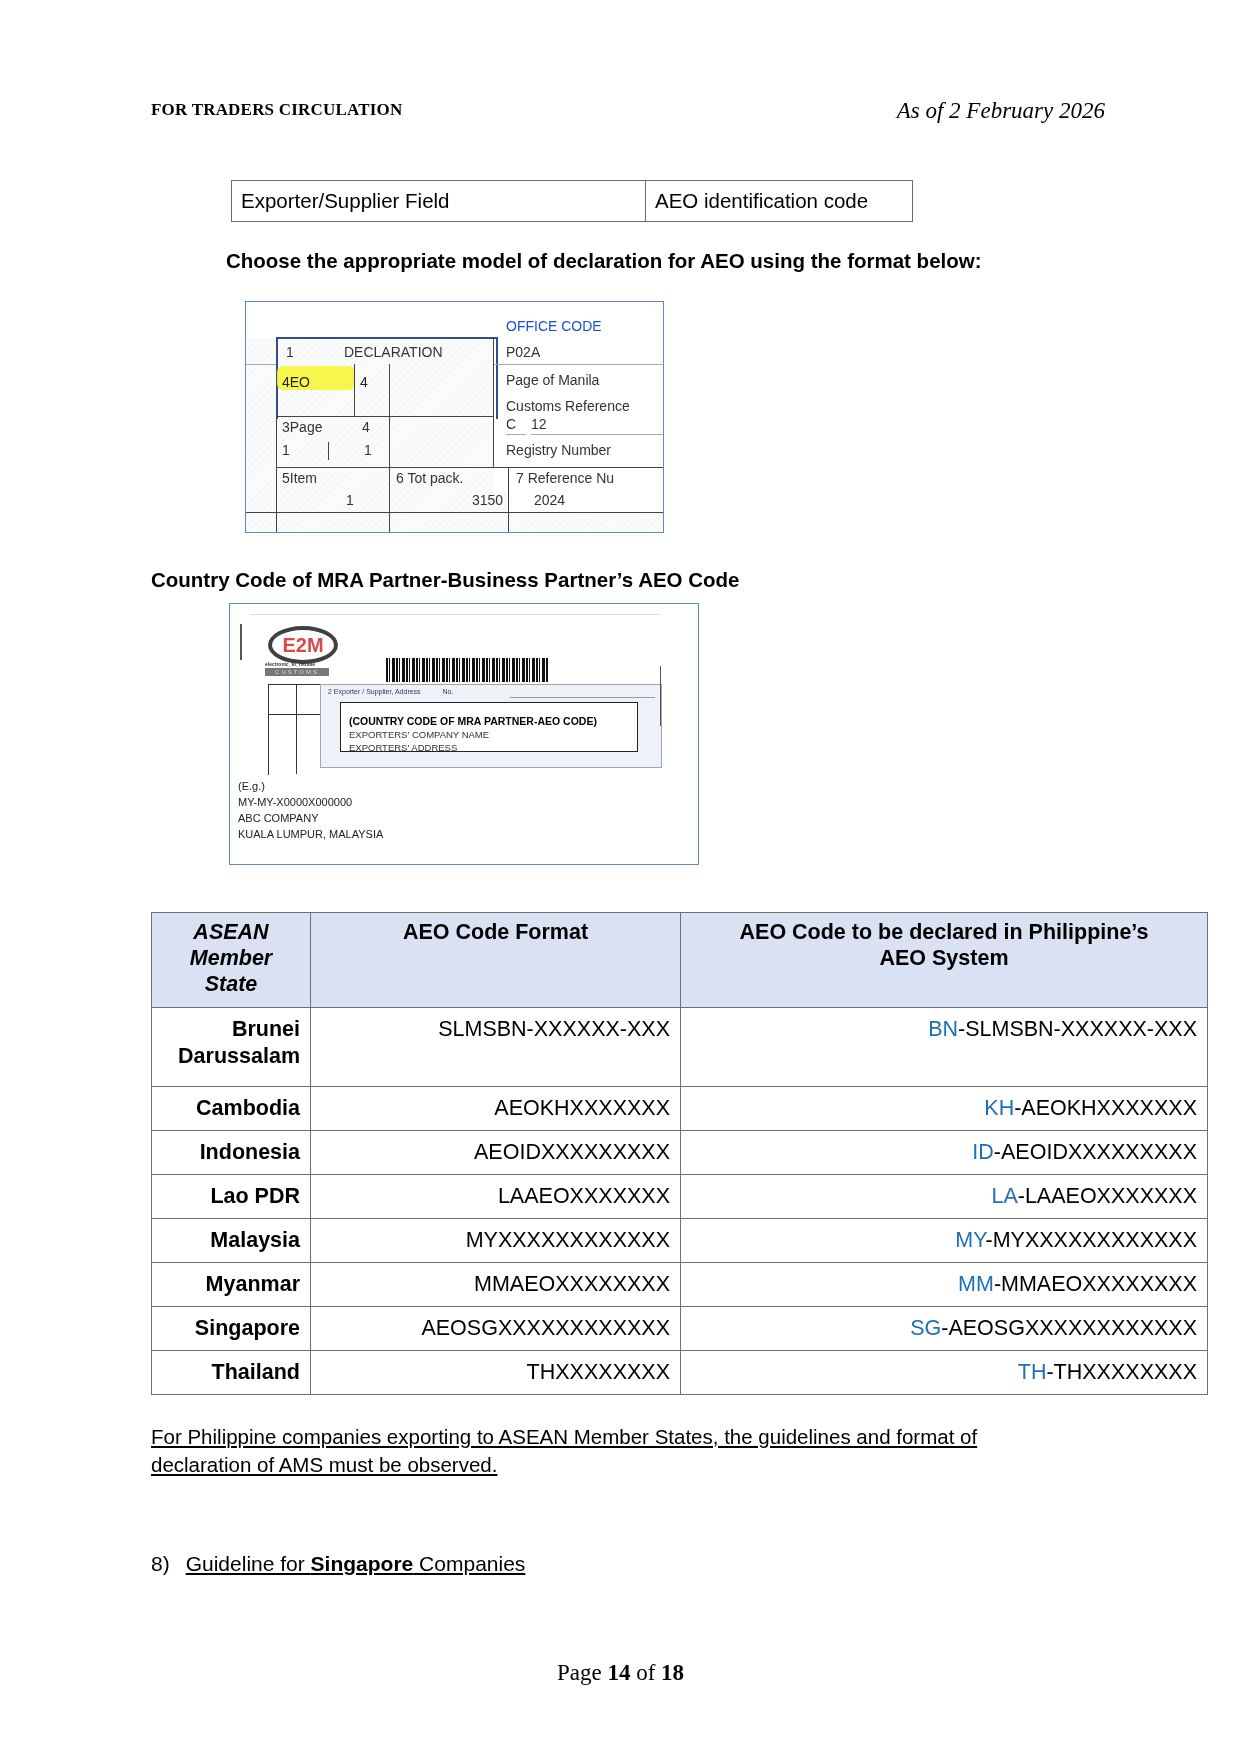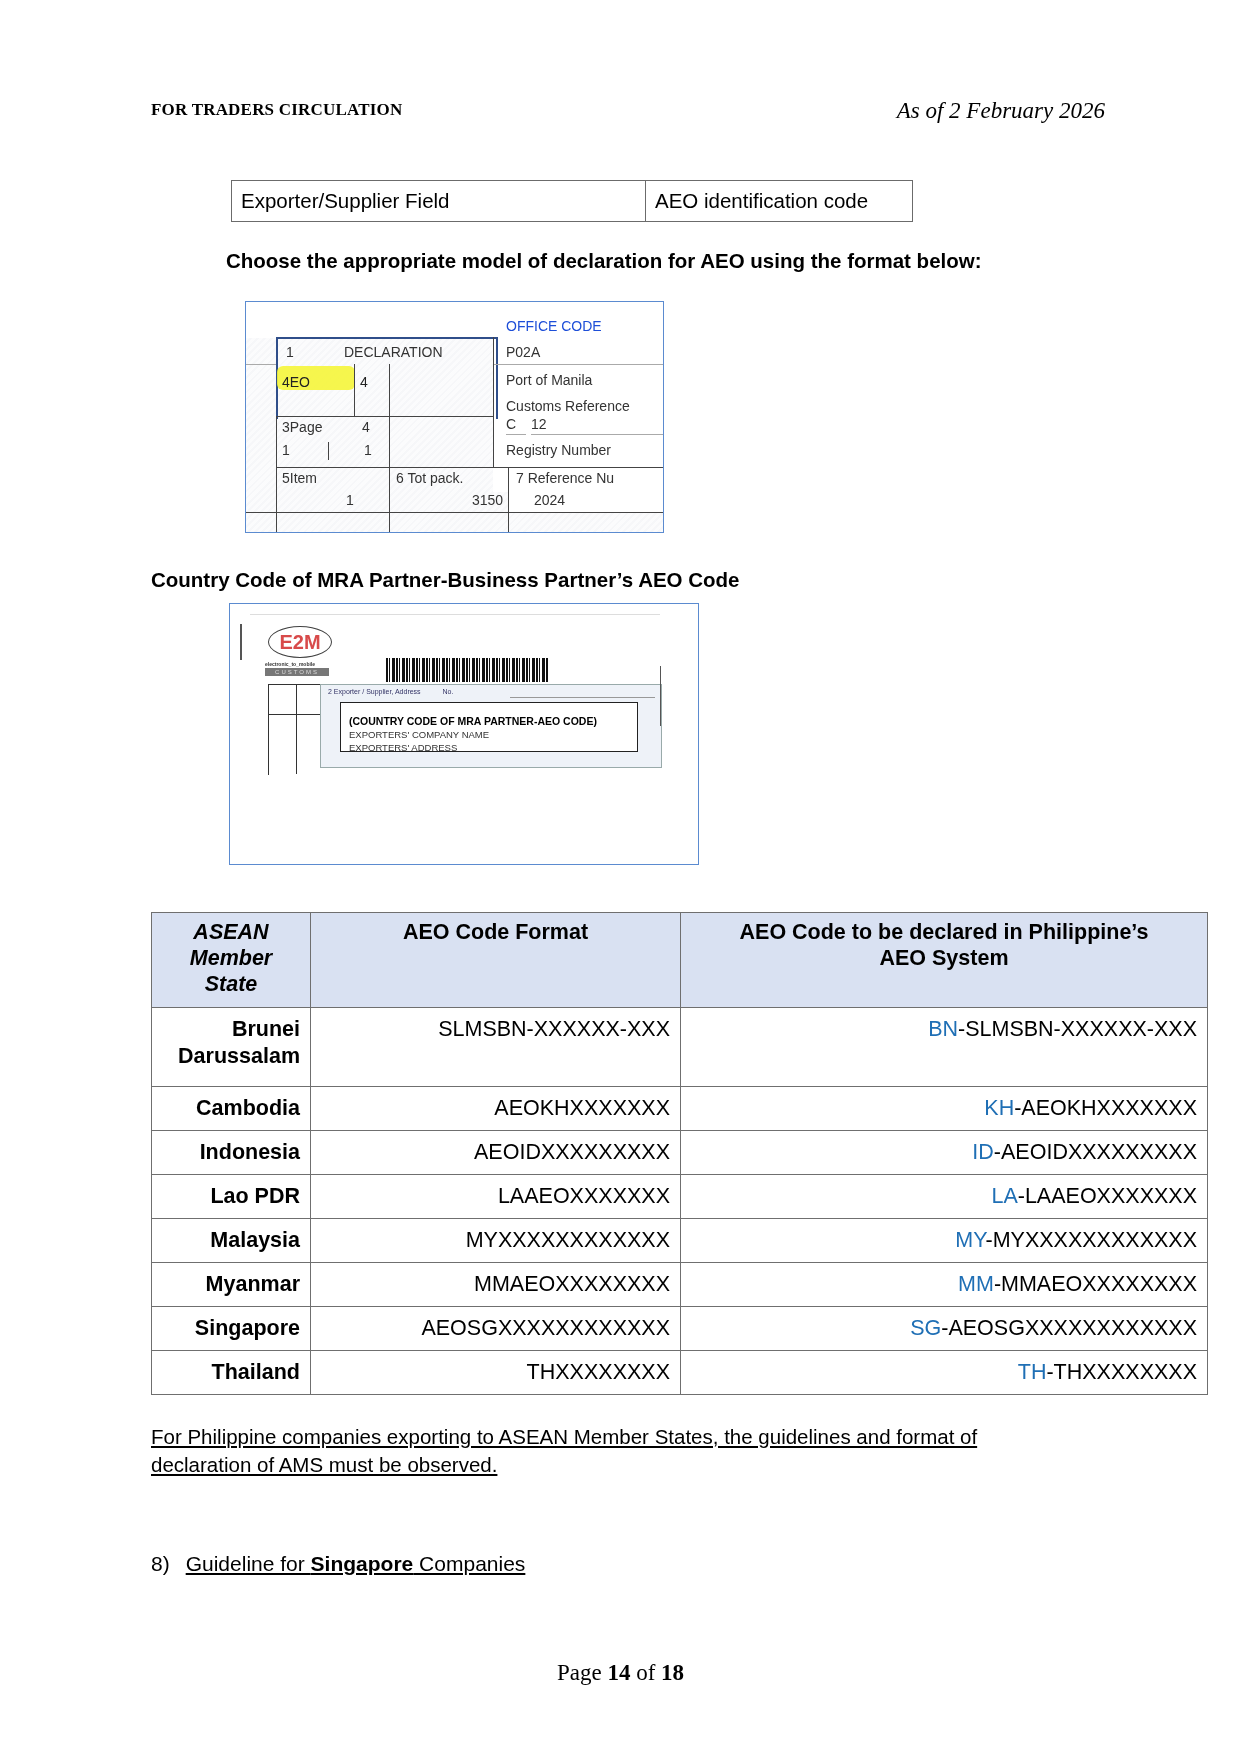--- a/index.html
+++ b/index.html
@@ -76,21 +76,21 @@
   <div class="fcell" style="left:260px;top:16px;color:#1d4ed8;">OFFICE CODE</div>
   <div class="fcell" style="left:260px;top:42px;">P02A</div>
   <div class="lnl" style="left:248px;top:62px;width:169px;height:1px;"></div>
   <div class="lnl" style="left:0;top:62px;width:30px;height:1px;"></div>
 
   <div class="fcell" style="left:36px;top:72px;color:#222;">4EO</div>
   <div class="ln" style="left:108px;top:62px;width:1px;height:52px;"></div>
   <div class="fcell" style="left:114px;top:72px;color:#222;">4</div>
   <div class="ln" style="left:143px;top:62px;width:1px;height:230px;"></div>
 
-  <div class="fcell" style="left:260px;top:70px;">Port of Manila</div>
+  <div class="fcell" style="left:260px;top:70px;">Page of Manila</div>
   <div class="fcell" style="left:260px;top:96px;">Customs Reference</div>
   <div class="ln" style="left:30px;top:114px;width:218px;height:1px;"></div>
 
   <div class="fcell" style="left:260px;top:114px;">C</div>
   <div class="fcell" style="left:285px;top:114px;">12</div>
   <div class="lnl" style="left:260px;top:132px;width:20px;height:1px;"></div>
   <div class="lnl" style="left:285px;top:132px;width:132px;height:1px;"></div>
 
   <div class="fcell" style="left:36px;top:117px;">3Page</div>
   <div class="fcell" style="left:116px;top:117px;">4</div>
@@ -113,21 +113,21 @@
   <div class="fcell" style="left:288px;top:190px;">2024</div>
   <div class="ln" style="left:0;top:210px;width:417px;height:1px;"></div>
 </div>
 
 <div id="country-title" class="abs sans">Country Code of MRA Partner-Business Partner’s AEO Code</div>
 
 <div id="fig2" class="abs sans">
   <div style="position:absolute;left:10px;top:20px;width:2px;height:36px;background:#555;"></div>
   <div style="position:absolute;left:20px;top:10px;width:410px;height:1px;background:#ddd;"></div>
 
-  <div style="position:absolute;left:38px;top:22px;width:62px;height:30px;border:1px solid #404040;border-radius:50%;text-align:center;">
+  <div style="position:absolute;left:38px;top:22px;width:62px;height:30px;border:4px solid #404040;border-radius:50%;text-align:center;">
     <span style="font-weight:bold;font-size:20px;color:#d84a4a;line-height:30px;">E2M</span>
   </div>
   <div style="position:absolute;left:35px;top:57px;font-size:5px;font-weight:bold;color:#333;">electronic_to_mobile</div>
   <div style="position:absolute;left:35px;top:64px;width:64px;height:8px;background:#777;color:#ddd;font-size:6px;line-height:8px;text-align:center;letter-spacing:2px;">CUSTOMS</div>
 
   <div style="position:absolute;left:156px;top:54px;width:162px;height:24px;background:repeating-linear-gradient(90deg,#111 0 2px,#fff 2px 3px,#111 3px 4px,#fff 4px 6px,#111 6px 9px,#fff 9px 10px);"></div>
 
   <div style="position:absolute;left:38px;top:80px;width:52px;height:90px;border-left:1px solid #333;border-top:1px solid #333;"></div>
   <div style="position:absolute;left:66px;top:80px;width:1px;height:90px;background:#333;"></div>
   <div style="position:absolute;left:38px;top:110px;width:52px;height:1px;background:#333;"></div>
@@ -136,20 +136,26 @@
   <div style="position:absolute;left:430px;top:62px;width:1px;height:60px;background:#555;"></div>
   <div style="position:absolute;left:98px;top:84px;font-size:7px;color:#336;">
     <span>2 Exporter / Supplier, Address</span>
     <span style="margin-left:20px;">No.</span>
   </div>
   <div style="position:absolute;left:280px;top:93px;width:145px;height:1px;background:#999;"></div>
   <div style="position:absolute;left:110px;top:98px;width:298px;height:50px;border:1.5px solid #222;background:#fff;padding:12px 0 0 8px;box-sizing:border-box;line-height:13px;">
     <div style="font-size:10.5px;font-weight:bold;">(COUNTRY CODE OF MRA PARTNER-AEO CODE)</div>
     <div style="font-size:9.5px;color:#333;">EXPORTERS' COMPANY NAME</div>
     <div style="font-size:9.5px;color:#333;">EXPORTERS' ADDRESS</div>
+  </div>
+  <div style="position:absolute;left:8px;top:174px;font-size:11px;line-height:16px;color:#222;">
+    <div>(E.g.)</div>
+    <div>MY-MY-X0000X000000</div>
+    <div>ABC COMPANY</div>
+    <div>KUALA LUMPUR, MALAYSIA</div>
   </div>
 </div>
 
 <table id="aeo-table" class="abs sans">
   <thead>
     <tr>
       <th style="width:142px;font-style:italic;">
         <div>ASEAN</div>
         <div>Member</div>
         <div>State</div>

